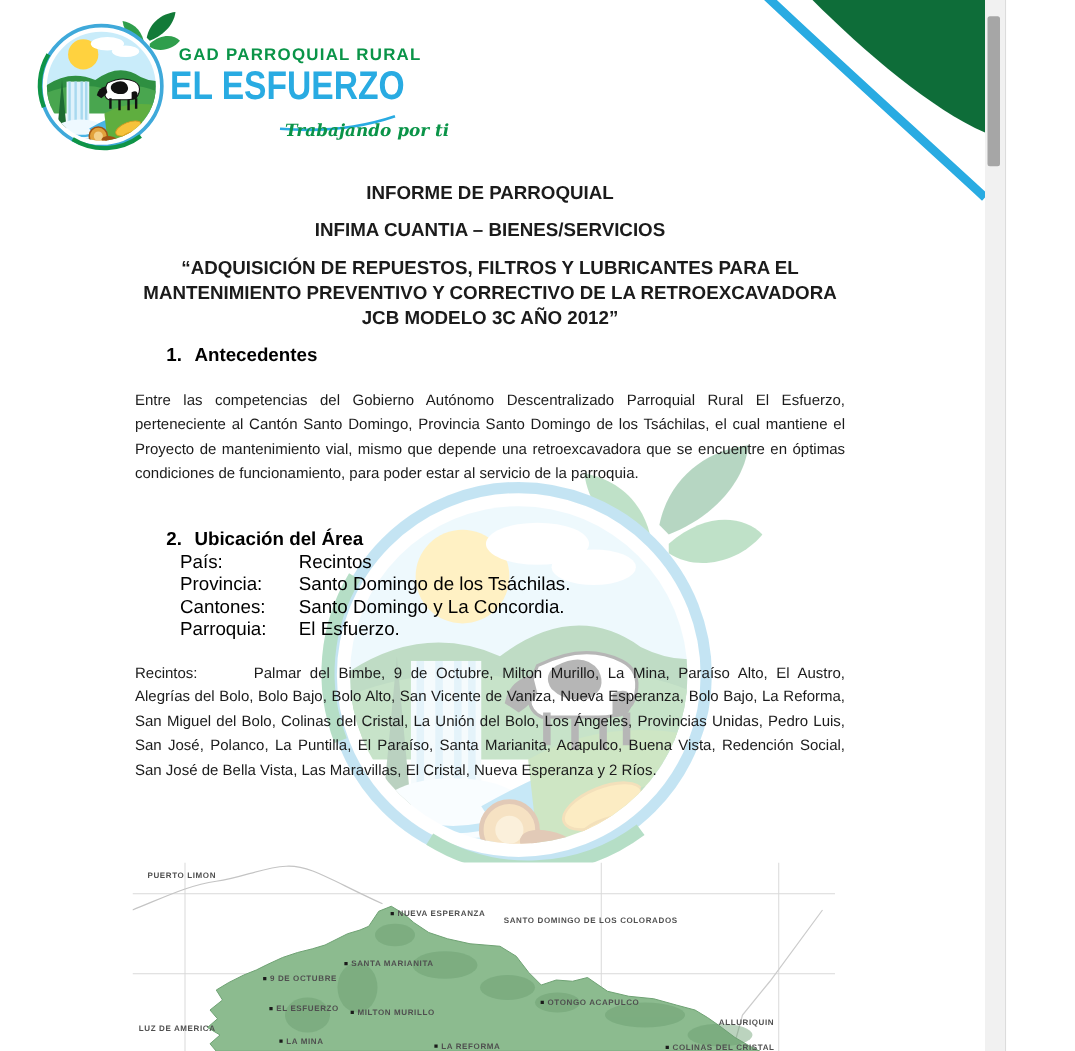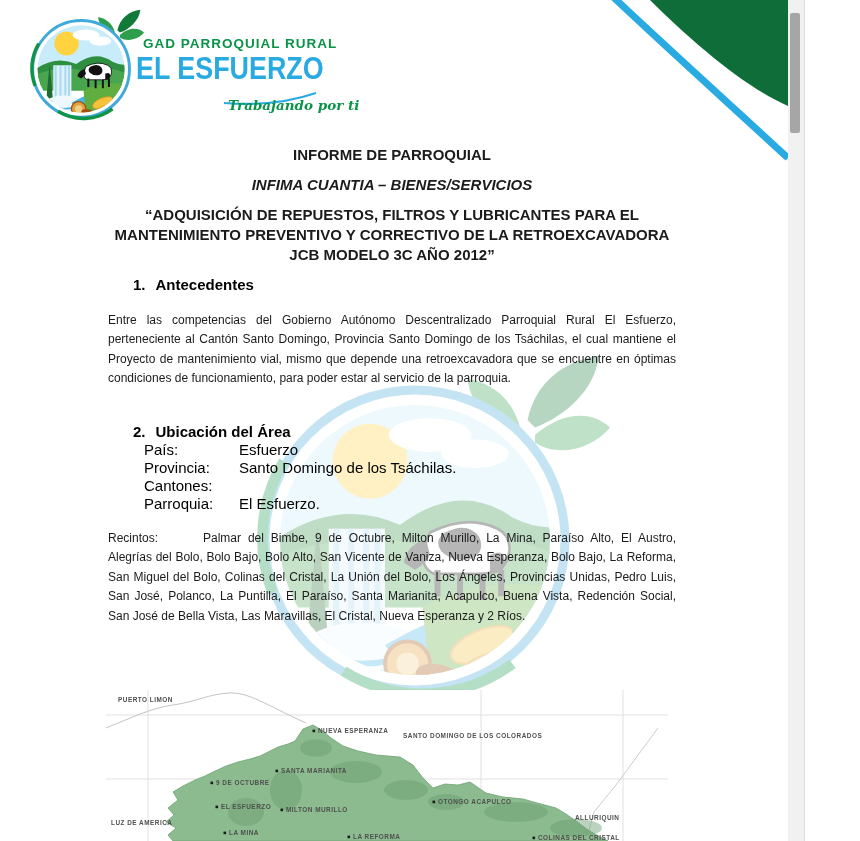--- a/index.html
+++ b/index.html
@@ -19,21 +19,21 @@
   .brand-name { position:absolute; left:136px; top:50px; font-size:32px; font-weight:800;
                 color:var(--blue,#29abe2); transform:scaleX(.84); transform-origin:left top;
                 letter-spacing:0; white-space:nowrap; }
   .brand-swoosh { position:absolute; left:220px; top:90px; }
   .brand-slogan { position:absolute; left:228px; top:97px; font-family:"DejaVu Serif","Liberation Serif",serif;
                   font-style:italic; font-size:13.5px; font-weight:bold; color:var(--green,#0a9448); }
 
   .doc { position:absolute; left:108px; width:568px; color:#1b1b1b; font-size:15px; }
   .h-center { text-align:center; font-weight:bold; }
   .h1 { top:146px; }
-  .h2 { top:176px;font-style:italic; }
+  .h2 { top:176px; }
   .quote { top:205px; line-height:20px; }
   .sec { position:absolute; left:108px; width:568px; font-weight:bold; font-size:15px; padding-left:25px; }
   .sec .num { margin-right:10px; }
   .sec1 { top:276px; }
   .sec2 { top:423px; }
   .para { position:absolute; left:108px; width:568px; font-size:12px; line-height:19.4px;
           text-align:justify; color:#1b1b1b; }
   .para1 { top:311px; }
   .loc { position:absolute; left:108px; top:441px; width:568px; font-size:15px; line-height:18px; }
   .loc-row { display:grid; grid-template-columns:95px 1fr;margin-left:36px; }
@@ -133,28 +133,29 @@
 
     <div class="para para1">Entre las competencias del Gobierno Autónomo Descentralizado Parroquial Rural El Esfuerzo, perteneciente al Cantón Santo Domingo, Provincia Santo Domingo de los Tsáchilas, el cual mantiene el Proyecto de mantenimiento vial, mismo que depende una retroexcavadora que se encuentre en óptimas condiciones de funcionamiento, para poder estar al servicio de la parroquia.</div>
 
     <div class="sec sec2">
       <span class="num">2.</span><span>Ubicación del Área</span>
     </div>
 
     <div class="loc">
       <div class="loc-row">
           <span>País:</span>
-          <span>Esfuerzo</span>
+          <span>Recintos</span>
         </div>
       <div class="loc-row">
           <span>Provincia:</span>
           <span>Santo Domingo de los Tsáchilas.</span>
         </div>
       <div class="loc-row">
           <span>Cantones:</span>
+          <span>Santo Domingo y La Concordia.</span>
         </div>
       <div class="loc-row">
           <span>Parroquia:</span>
           <span>El Esfuerzo.</span>
         </div>
     </div>
 
     <div class="para recintos">
       <span class="rec-label">Recintos:</span><span>Palmar del Bimbe, 9 de Octubre, Milton Murillo, La Mina, Paraíso Alto, El Austro, Alegrías del Bolo, Bolo Bajo, Bolo Alto, San Vicente de Vaniza, Nueva Esperanza, Bolo Bajo, La Reforma, San Miguel del Bolo, Colinas del Cristal, La Unión del Bolo, Los Ángeles, Provincias Unidas, Pedro Luis, San José, Polanco, La Puntilla, El Paraíso, Santa Marianita, Acapulco, Buena Vista, Redención Social, San José de Bella Vista, Las Maravillas, El Cristal, Nueva Esperanza y 2 Ríos.</span>
     </div>

